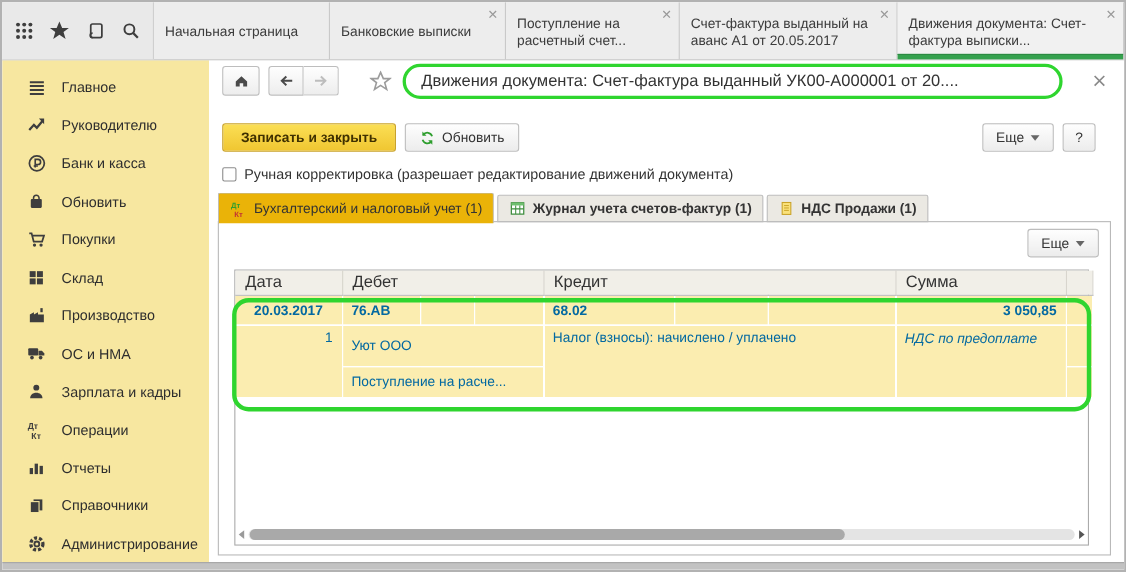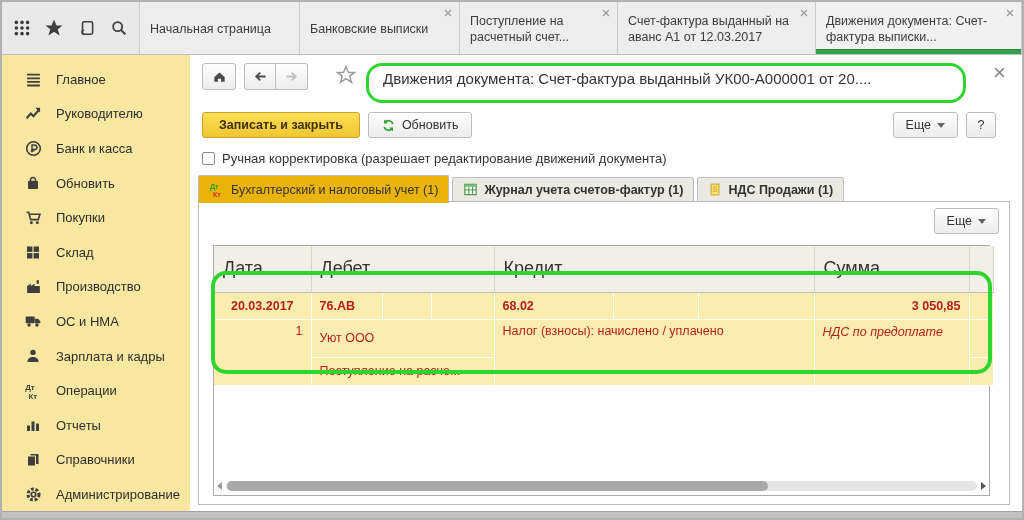--- a/index.html
+++ b/index.html
@@ -21,21 +21,21 @@
   
   .main { display:flex; height:456px; }
   .sidebar { width:188px; background:#F7E7A0; padding-top:7px; flex:0 0 auto; }
   .side-item { height:34.6px; display:flex; align-items:center; padding-left:20px; cursor:pointer; }
   .side-item .ic { width:22px; display:flex; justify-content:center; margin-right:12px; }
   .side-item .lb { font-size:13px; color:#2E2E2E; }
 
   .content { position:relative; flex:1; background:#fff; }
 
   
-  .nav-row { position:absolute; top:8px; left:12px; right:14px; height:40px; display:flex; }
+  .nav-row { position:absolute; top:8px; left:12px; right:14px; height:21px; display:flex; align-items:center; }
   .nav-btn { height:27px; background:linear-gradient(#FEFEFE,#EDEDED); border:1px solid #BDBDBD; border-radius:3px; display:flex; align-items:center; justify-content:center; cursor:pointer; }
   .nav-home { width:34px; margin-right:8px; }
   .nav-group { display:flex; margin-right:26px; }
   .nav-group .nav-btn { border-radius:0; width:32px; border-left-width:0; }
   .nav-group .nav-btn:first-child { border-radius:3px 0 0 3px; border-left-width:1px; }
   .nav-group .nav-btn:last-child { border-radius:0 3px 3px 0; }
   .star-fav { width:24px; height:24px; display:flex; align-items:center; justify-content:center; margin-right:8px; cursor:pointer; }
   .doc-title { flex:1; margin-right:24px; border:3px solid #2FD52F; border-radius:16px; padding:2px 14px; font-size:15px; color:#333; white-space:nowrap; overflow:hidden; background:#fff; line-height:22px; }
   .content-x { width:18px; height:18px; display:flex; align-items:center; justify-content:center; cursor:pointer; }
 
@@ -56,22 +56,22 @@
   .dtabs { position:absolute; top:120px; left:8px; display:flex; gap:3px; z-index:5; }
   .dtab { display:flex; align-items:center; gap:6px; font-size:12.5px; color:#333; padding:0 10px; border:1px solid #BDBDBD; background:#EBE9E3; height:25px; margin-top:2px; border-radius:2px 2px 0 0; cursor:pointer;font-weight:bold; }
   .dtab.active { background:#eab308; height:28px; margin-top:0; border-bottom:none; font-weight:normal; }
 
   
   .panel { position:absolute; top:146px; left:8px; right:12px; bottom:6px; border:1px solid #B9B9B9; background:#fff; }
   .panel-more { position:absolute; top:6px; right:10px; }
   .table-wrap { position:absolute; top:43px; left:14px; right:19px; bottom:8px; border:1px solid #ABABAB; background:#fff; }
 
   table.mvt { border-collapse:collapse; table-layout:fixed; width:779px; }
-  table.mvt th { background:#F1EFE8; font-weight:normal; font-size:18px; color:#333; text-align:left; padding:0 0 0 9px; height:46px; border-right:1px solid #D8D5CD; border-bottom:1px solid #BDBDBD; }
-  table.mvt td { background:#FBEDB0; font-size:12.5px; color:#b91c1c; height:27px; padding:4px 8px; border-right:1px solid rgba(255,255,255,.95); border-bottom:1px solid rgba(255,255,255,.95); overflow:hidden; white-space:nowrap; }
+  table.mvt th { background:#F1EFE8; font-weight:normal; font-size:15px; color:#333; text-align:left; padding:0 0 0 9px; height:22px; border-right:1px solid #D8D5CD; border-bottom:1px solid #BDBDBD; }
+  table.mvt td { background:#FBEDB0; font-size:12.5px; color:#0369a1; height:27px; padding:4px 8px; border-right:1px solid rgba(255,255,255,.95); border-bottom:1px solid rgba(255,255,255,.95); overflow:hidden; white-space:nowrap; }
   td.sel { background:#F6C944; font-weight:bold; color:#242424; text-align:center; }
   td.b { font-weight:bold; color:#242424; }
   td.num { text-align:right; vertical-align:top; padding-top:6px; }
   td.amt { text-align:right; }
   td.note { font-style:italic; vertical-align:top; padding-top:5px; white-space:normal; line-height:1.3; }
   td.top { vertical-align:top; padding-top:6px; }
   tr.r2 td { height:38px; }
   tr.r3 td { height:28px; }
 
   .rows-annot { position:absolute; top:25px; left:-3px; right:-3px; height:103px; border:4px solid #2FD52F; border-radius:15px; pointer-events:none; z-index:4; }
@@ -140,21 +140,21 @@
       </div>
       <div class="toptab" style="width:158px">
         <span class="lbl">Поступление на расчетный счет...</span>
         <span class="tab-x">
             <svg width="8" height="8" viewBox="0 0 8 8">
               <path d="M1 1l6 6M7 1L1 7" stroke="#9A9A9A" stroke-width="1.2"></path>
             </svg>
           </span>
       </div>
       <div class="toptab" style="width:198px">
-        <span class="lbl">Счет-фактура выданный на аванс А1 от 12.03.2017</span>
+        <span class="lbl">Счет-фактура выданный на аванс А1 от 20.05.2017</span>
         <span class="tab-x">
             <svg width="8" height="8" viewBox="0 0 8 8">
               <path d="M1 1l6 6M7 1L1 7" stroke="#9A9A9A" stroke-width="1.2"></path>
             </svg>
           </span>
       </div>
       <div class="toptab active" style="flex:1">
         <span class="lbl">Движения документа: Счет-фактура выписки...</span>
         <span class="tab-x">
             <svg width="8" height="8" viewBox="0 0 8 8">

